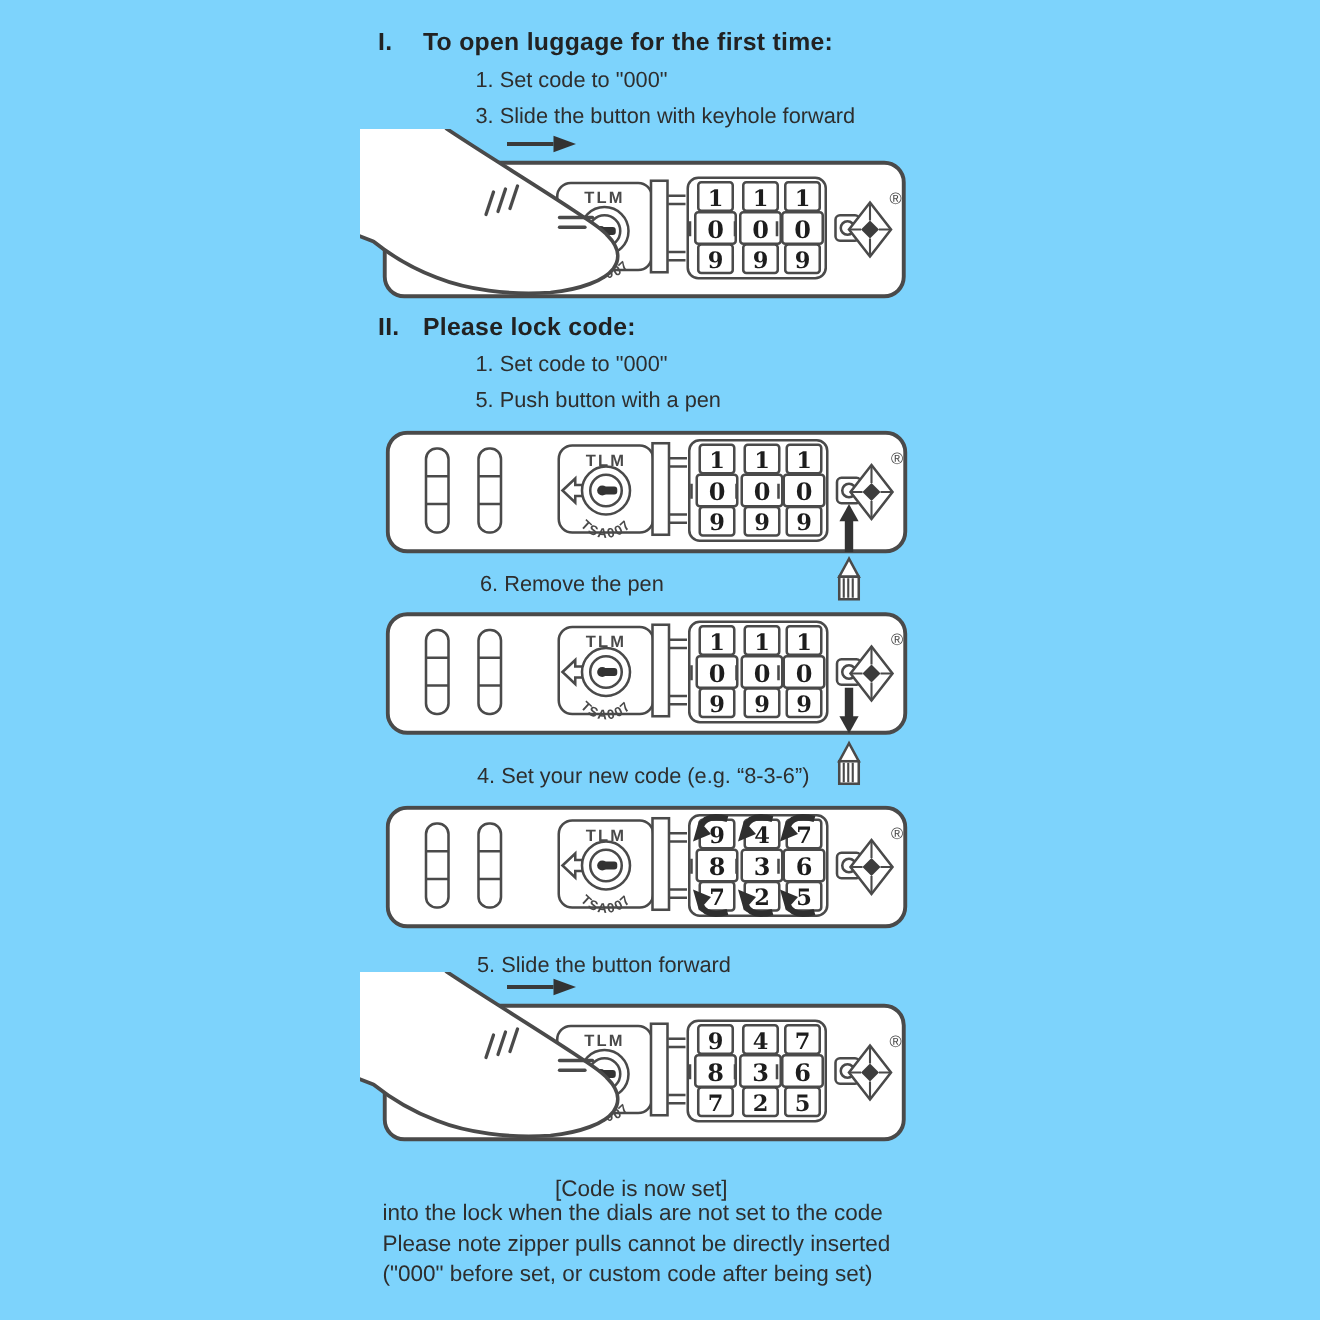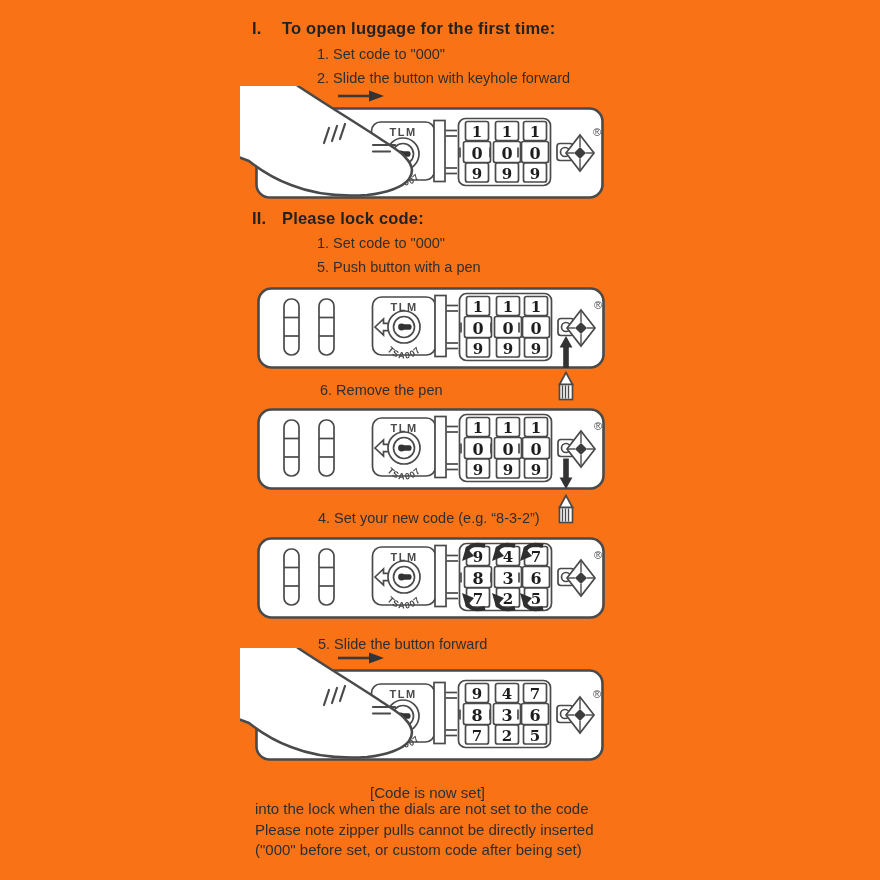--- a/index.html
+++ b/index.html
@@ -1,16 +1,16 @@
 <!DOCTYPE html>
 <html><head>
 <meta charset="utf-8">
 <style>
   html,body{margin:0;padding:0;background:#ffffff;}
-  .canvas{position:relative;width:880px;height:880px;background:#f97316;overflow:hidden;
+  .canvas{position:relative;width:880px;height:880px;background:#7dd3fc;overflow:hidden;
           font-family:"Liberation Sans",sans-serif;color:#2b2b2b;}
   .abs{position:absolute;}
   .heading{font-size:16.5px;font-weight:bold;letter-spacing:.2px;color:#222;white-space:nowrap;}
   .heading .num{display:inline-block;min-width:30px;}
   .step{font-size:14.5px;color:#2e2e2e;white-space:nowrap;}
   .status{font-size:15px;color:#2e2e2e;text-align:center;margin-top:16px;}
   .footer-line{font-size:15px;line-height:20.5px;color:#2e2e2e;white-space:nowrap;}
   svg{display:block;}
   .ln{fill:#fff;stroke:#4a4a4a;stroke-width:2.6;}
   .ln2{fill:#fff;stroke:#4a4a4a;stroke-width:1.7;}
@@ -26,21 +26,21 @@
   .hand{fill:#fff;stroke:#4a4a4a;stroke-width:2.5;stroke-linejoin:round;}
   .mark{stroke:#4a4a4a;stroke-width:2.2;fill:none;stroke-linecap:round;}
 </style>
 </head>
 <body>
 
 <div class="canvas">
 
   <div class="abs heading" style="left:252px;top:19px"><span class="num">I.</span><span>To open luggage for the first time:</span></div>
   <div class="abs step" style="left:317px;top:46px">1. Set code to "000"</div>
-  <div class="abs step" style="left:317px;top:70px">2. Slide the button with keyhole forward</div>
+  <div class="abs step" style="left:317px;top:70px">3. Slide the button with keyhole forward</div>
 
   <svg class="abs" style="left:240px;top:86px" width="375" height="122" viewBox="0 0 375 122">
     <line x1="98" y1="10" x2="129" y2="10" stroke="#3a3a3a" stroke-width="2.6"></line>
     <polygon points="129,4.5 144,10 129,15.5" class="blk"></polygon>
     <rect x="16.5" y="22.5" width="346" height="89" rx="13" class="ln"></rect>
     <rect x="36" y="73" width="18" height="21" rx="4" class="ln2"></rect>
     <rect x="131.5" y="36" width="63" height="58" rx="9" class="ln2"></rect>
     <text x="163" y="49.5" class="brand">TLM</text>
     <circle cx="163" cy="68" r="16" class="ln2"></circle>
     <circle cx="163" cy="68" r="10.5" class="ln2"></circle>
@@ -253,21 +253,21 @@
     </g>
     <g>
       <polygon points="309,87.5 302.5,99.5 315.5,99.5" class="ln2"></polygon>
       <rect x="302.5" y="99.5" width="13" height="15" class="ln2"></rect>
       <line x1="305.5" y1="100.5" x2="305.5" y2="113.5" class="thin"></line>
         <line x1="308.5" y1="100.5" x2="308.5" y2="113.5" class="thin"></line>
         <line x1="311.5" y1="100.5" x2="311.5" y2="113.5" class="thin"></line>
     </g>
   </svg>
 
-  <div class="abs step" style="left:318px;top:510px">4. Set your new code (e.g. “8-3-2”)</div>
+  <div class="abs step" style="left:318px;top:510px">4. Set your new code (e.g. “8-3-6”)</div>
 
   <svg class="abs" style="left:257px;top:537px" width="352" height="84" viewBox="0 0 352 84">
     <rect x="1.5" y="1.5" width="345" height="79" rx="13" class="ln"></rect>
     <rect x="27" y="12" width="15" height="56" rx="7" class="ln2"></rect>
     <line x1="27" y1="30.5" x2="42" y2="30.5" class="wire"></line>
       <line x1="27" y1="49" x2="42" y2="49" class="wire"></line>
     <rect x="62" y="12" width="15" height="56" rx="7" class="ln2"></rect>
     <line x1="62" y1="30.5" x2="77" y2="30.5" class="wire"></line>
       <line x1="62" y1="49" x2="77" y2="49" class="wire"></line>
     <rect x="115.5" y="10" width="63" height="58" rx="9" class="ln2"></rect>

